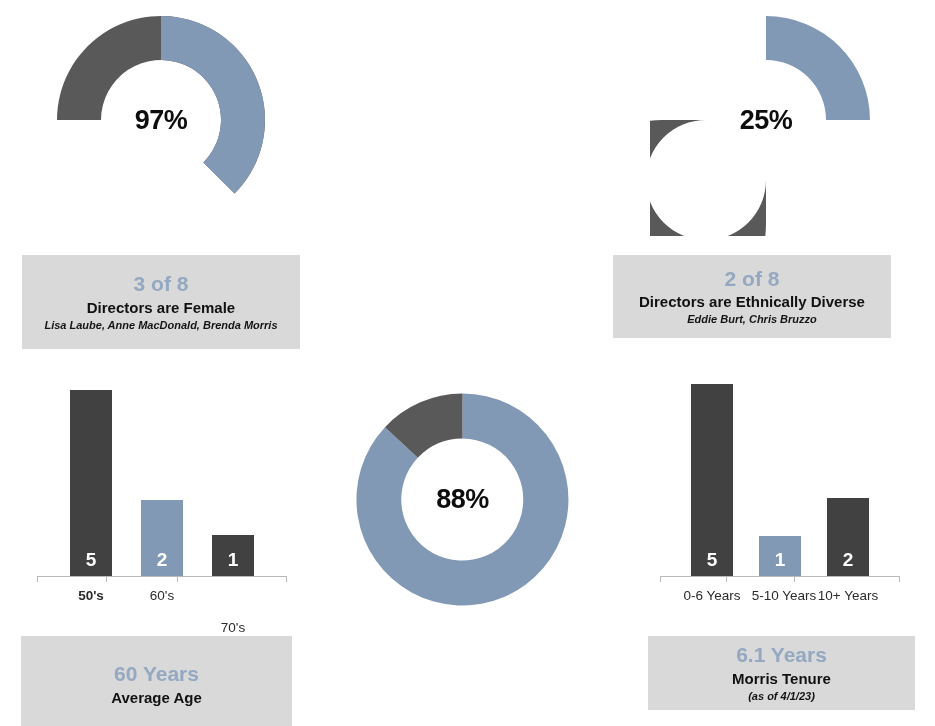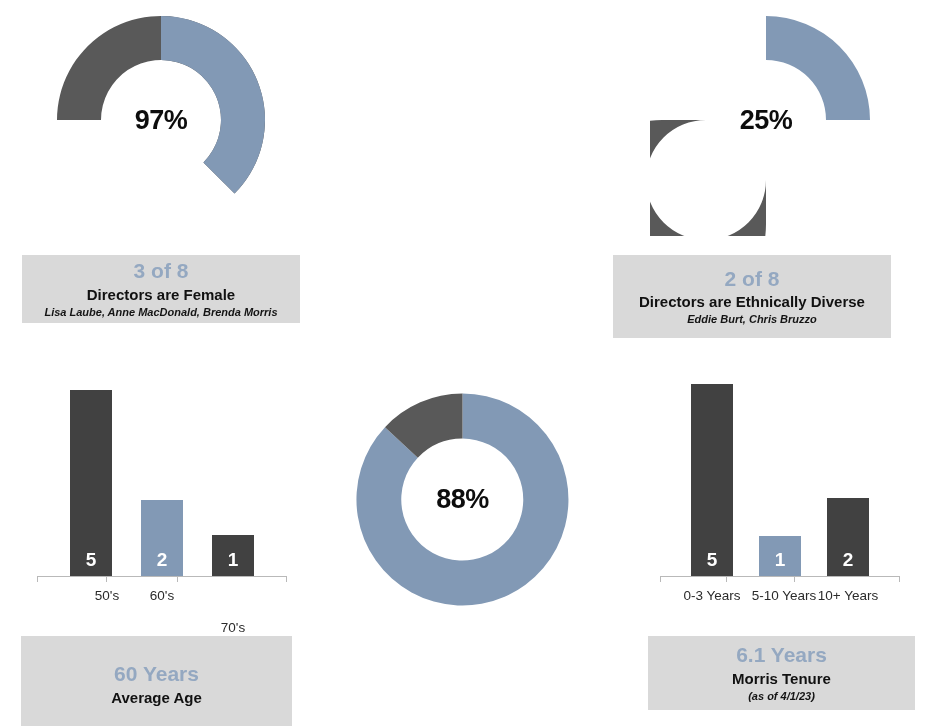--- a/index.html
+++ b/index.html
@@ -87,21 +87,21 @@
   <div class="donut" style="left:650px;top:4px;width:232px;height:232px;">
     <svg width="232" height="232" viewBox="0 0 232 232">
       <g transform="translate(116,116)">
         <path fill="#595959" d="M 0,-104 A 104,104 0 1 0 -104,0 L -60,0 A 60,60 0 1 1 0,-60 Z" transform="rotate(180) scale(-1,1)"></path>
         <path fill="#8299b5" d="M 0,-104 A 104,104 0 0 1 104,0 L 60,0 A 60,60 0 0 0 0,-60 Z"></path>
       </g>
     </svg>
     <div class="donut-label">25%</div>
   </div>
 
-  <div class="infobox" style="left:22px;top:255px;width:278px;height:68px;">
+  <div class="infobox" style="left:22px;top:255px;width:278px;height:94px;">
     <div class="ib-stat">3 of 8</div>
     <div class="ib-title">Directors are Female</div>
     <div class="ib-sub">Lisa Laube, Anne MacDonald, Brenda Morris</div>
   </div>
 
   <div class="infobox" style="left:613px;top:255px;width:278px;height:83px;">
     <div class="ib-stat">2 of 8</div>
     <div class="ib-title">Directors are Ethnically Diverse</div>
     <div class="ib-sub">Eddie Burt, Chris Bruzzo</div>
   </div>
@@ -119,21 +119,21 @@
         <span class="bar-value">1</span>
       </div>
     </div>
 
     <div class="axis-line" style="left:15px;top:196px;width:250px;"></div>
     <div class="tick" style="left:15px;top:196px;"></div>
     <div class="tick" style="left:84px;top:196px;"></div>
     <div class="tick" style="left:155px;top:196px;"></div>
     <div class="tick" style="left:264px;top:196px;"></div>
 
-    <div class="cat-label" style="left:45px;top:208px;width:80px;">50's</div>
+    <div class="cat-label" style="left:29px;top:208px;width:80px;font-weight:bold;">50's</div>
     <div class="cat-label" style="left:100px;top:208px;width:80px;">60's</div>
     <div class="cat-label" style="left:171px;top:208px;width:80px;margin-top:32px;">70's</div>
   </div>
 
   <div class="donut" style="left:345px;top:382px;width:235px;height:235px;">
     <svg width="235" height="235" viewBox="0 0 235 235">
       <g transform="translate(117.5,117.5)">
 
         <path fill="#8299b5" d="M 0,-106 A 106,106 0 1 1 -77.51,-72.36 L -44.72,-41.75 A 61,61 0 1 0 0,-61 Z"></path>
 
@@ -153,21 +153,21 @@
       </div>
       <div class="bar" style="left:179px;width:42px;height:78px;background:#414141;">
         <span class="bar-value">2</span>
       </div>
     </div>
     <div class="axis-line" style="left:12px;top:196px;width:240px;"></div>
     <div class="tick" style="left:12px;top:196px;"></div>
     <div class="tick" style="left:78px;top:196px;"></div>
     <div class="tick" style="left:146px;top:196px;"></div>
     <div class="tick" style="left:251px;top:196px;"></div>
-    <div class="cat-label" style="left:24px;top:208px;width:80px;">0-3 Years</div>
+    <div class="cat-label" style="left:24px;top:208px;width:80px;">0-6 Years</div>
     <div class="cat-label" style="left:96px;top:208px;width:80px;">5-10 Years</div>
     <div class="cat-label" style="left:160px;top:208px;width:80px;">10+ Years</div>
   </div>
 
   <div class="infobox" style="left:21px;top:636px;width:271px;height:96px;">
     <div class="ib-stat">60 Years</div>
     <div class="ib-title">Average Age</div>
   </div>
 
 

